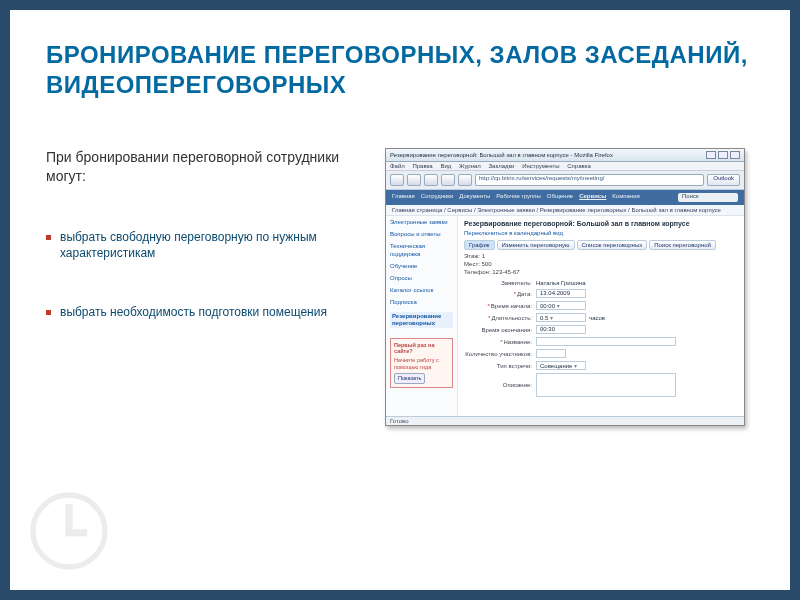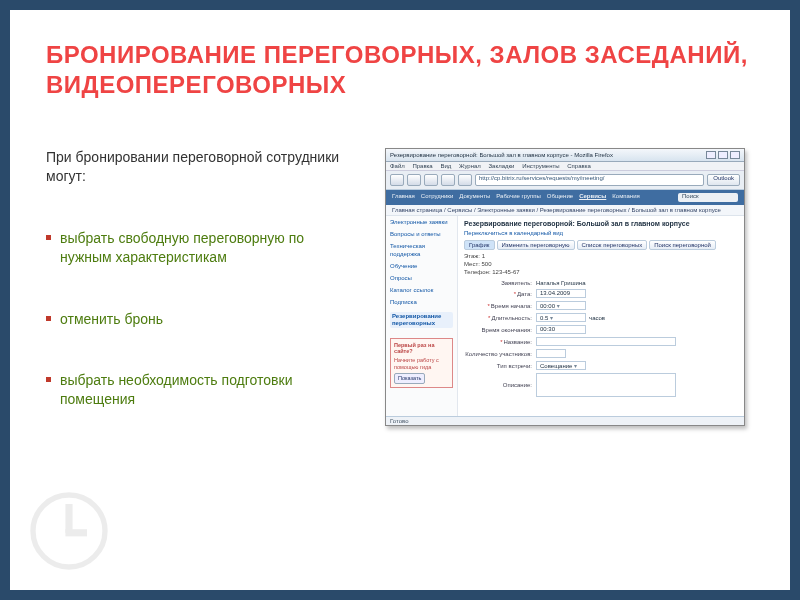--- a/index.html
+++ b/index.html
@@ -10,42 +10,42 @@
     position: relative;
   }
   .slide {
     position: absolute;
     left: 10px; top: 10px;
     width: 780px; height: 580px;
     background: #ffffff;
     padding: 30px 36px 20px 36px;
   }
   .title {
-    color: #ef4444;
+    color: #0369a1;
     font-size: 24px;
     font-weight: bold;
     line-height: 1.25;
     letter-spacing: 0.5px;
     text-transform: uppercase;
     margin-bottom: 48px;
   }
   .content-row { display: flex; gap: 30px; justify-content: center; }
   .left-col { flex: 0 0 300px; }
   .intro {
     color: #333;
     font-size: 14px;
     line-height: 1.35;
     margin-bottom: 20px;
   }
   .bullets { list-style: none; }
   .bullets li {
     position: relative;
     padding-left: 14px;
-    color: #4d7c0f;
-    font-size: 14px;
+    color: #0c4a6e;
+    font-size: 12px;
     line-height: 1.35;
     margin-bottom: 14px;
     margin-top: 43px;
   }
   .bullets li::before {
     content: "";
     position: absolute;
     left: 0; top: 6px;
     width: 5px; height: 5px;
     background: #c0392b;
@@ -196,21 +196,20 @@
 
 <div class="slide">
 
   <h1 class="title">БРОНИРОВАНИЕ ПЕРЕГОВОРНЫХ, ЗАЛОВ ЗАСЕДАНИЙ, ВИДЕОПЕРЕГОВОРНЫХ</h1>
 
   <div class="content-row">
     <div class="left-col">
       <p class="intro">При бронировании переговорной сотрудники могут:</p>
       <ul class="bullets">
         <li>выбрать свободную переговорную по нужным характеристикам</li>
-        <li>отменить бронь</li>
         <li>выбрать необходимость подготовки помещения</li>
       </ul>
     </div>
 
     <div class="right-col">
       <div class="shot">
 
         <div class="shot-titlebar">
           <span>Резервирование переговорной: Большой зал в главном корпусе - Mozilla Firefox</span>
           <span class="wbtns">

